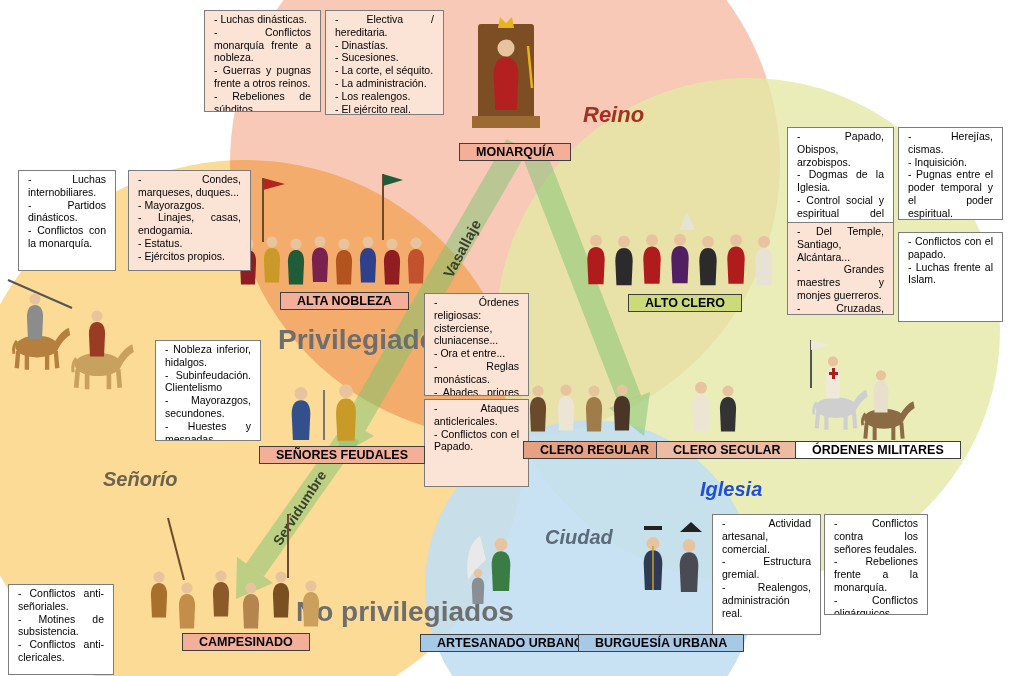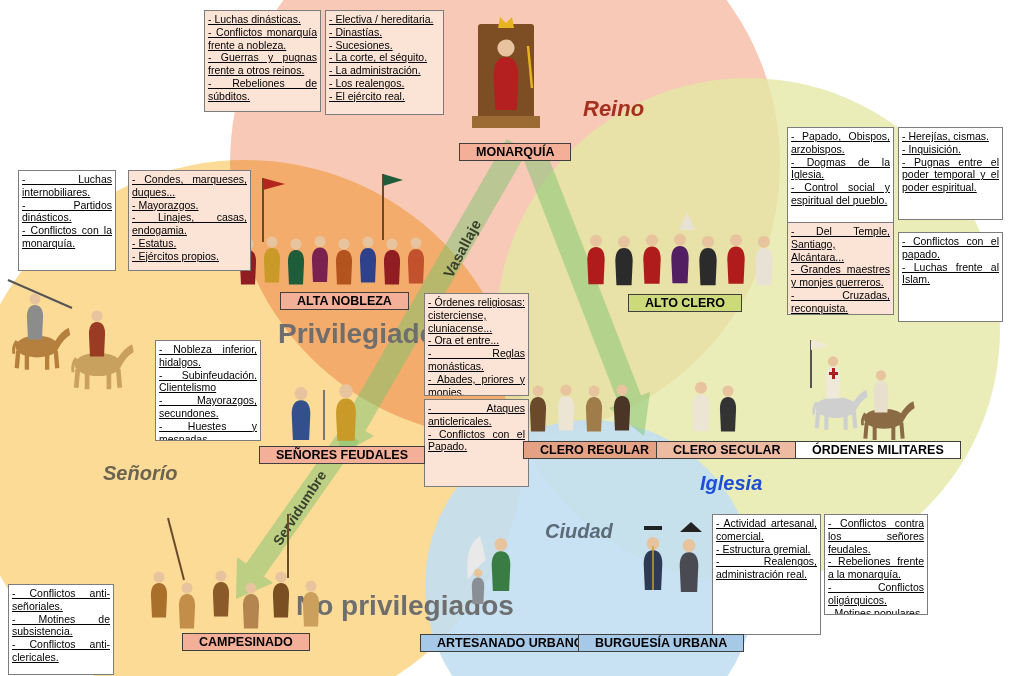--- a/index.html
+++ b/index.html
@@ -4,35 +4,35 @@
 <style>
   html,body{margin:0;padding:0;background:#fff;}
   #canvas{position:relative;width:1024px;height:676px;background:#fff;overflow:hidden;
           font-family:"Liberation Sans", sans-serif;}
   .circle{position:absolute;border-radius:50%;}
   #c-reino{left:230px;top:-112px;width:550px;height:550px;background:rgba(247,198,178,0.95);}
   #c-senorio{left:-35px;top:160px;width:560px;height:560px;background:#fbdb96;mix-blend-mode:multiply;}
   #c-iglesia{left:496px;top:78px;width:504px;height:504px;background:rgba(228,232,164,0.78);}
   #c-ciudad{left:425px;top:420px;width:330px;height:330px;background:rgba(194,222,242,0.9);}
   .arrows{position:absolute;left:0;top:0;z-index:2;pointer-events:none;}
-  .zone{position:absolute;z-index:3;font-weight:bold;}
+  .zone{position:absolute;z-index:3;font-weight:bold;margin-top:6px;}
   .zone.it{font-style:italic;}
   #z-reino{left:583px;top:96px;font-size:22px;color:#a5301f;}
   #z-privilegiados{left:278px;top:318px;font-size:28px;color:#6e6e6e;}
   #z-senorio{left:103px;top:462px;font-size:20px;color:#6b6350;}
   #z-iglesia{left:700px;top:472px;font-size:20px;color:#1d4ed8;}
   #z-ciudad{left:545px;top:520px;font-size:20px;color:#5b6b78;}
   #z-noprivilegiados{left:296px;top:590px;font-size:28px;color:#6e6e6e;}
   .rel{position:absolute;z-index:3;font-weight:bold;color:#37412c;text-align:center;}
   #r-vasallaje{left:412px;top:240px;width:100px;font-size:15px;transform:rotate(-62deg);}
   #r-servidumbre{left:242px;top:500px;width:115px;font-size:14px;transform:rotate(-57deg);}
   .illus{position:absolute;z-index:4;}
   .note{position:absolute;z-index:5;border:1px solid #7c7c7c;background:#fff;color:#000;
-        font-size:10.5px;line-height:1.22;padding:2px 3px;white-space:pre-line;text-align:justify;
-        box-sizing:border-box;overflow:hidden;text-decoration:underline;}
+        font-size:10.5px;line-height:1.22;padding:2px 9px;white-space:pre-line;text-align:justify;
+        box-sizing:border-box;overflow:hidden;}
   .bg-pink{background:#fbe3d6;}
   .bg-cream{background:#fdf3cf;}
   .tag{position:absolute;z-index:6;border:1px solid #3f3f3f;font-weight:bold;font-size:12.5px;
        color:#000;padding:1px 16px;white-space:nowrap;background:#fff;}
   .tag-pink{background:#f3af97;}
   .tag-green{background:#cdda7a;}
   .tag-salmon{background:#e5a184;}
   .tag-salmon2{background:#edbaa2;}
   .tag-blue{background:#a6c9e8;}
 </style>

